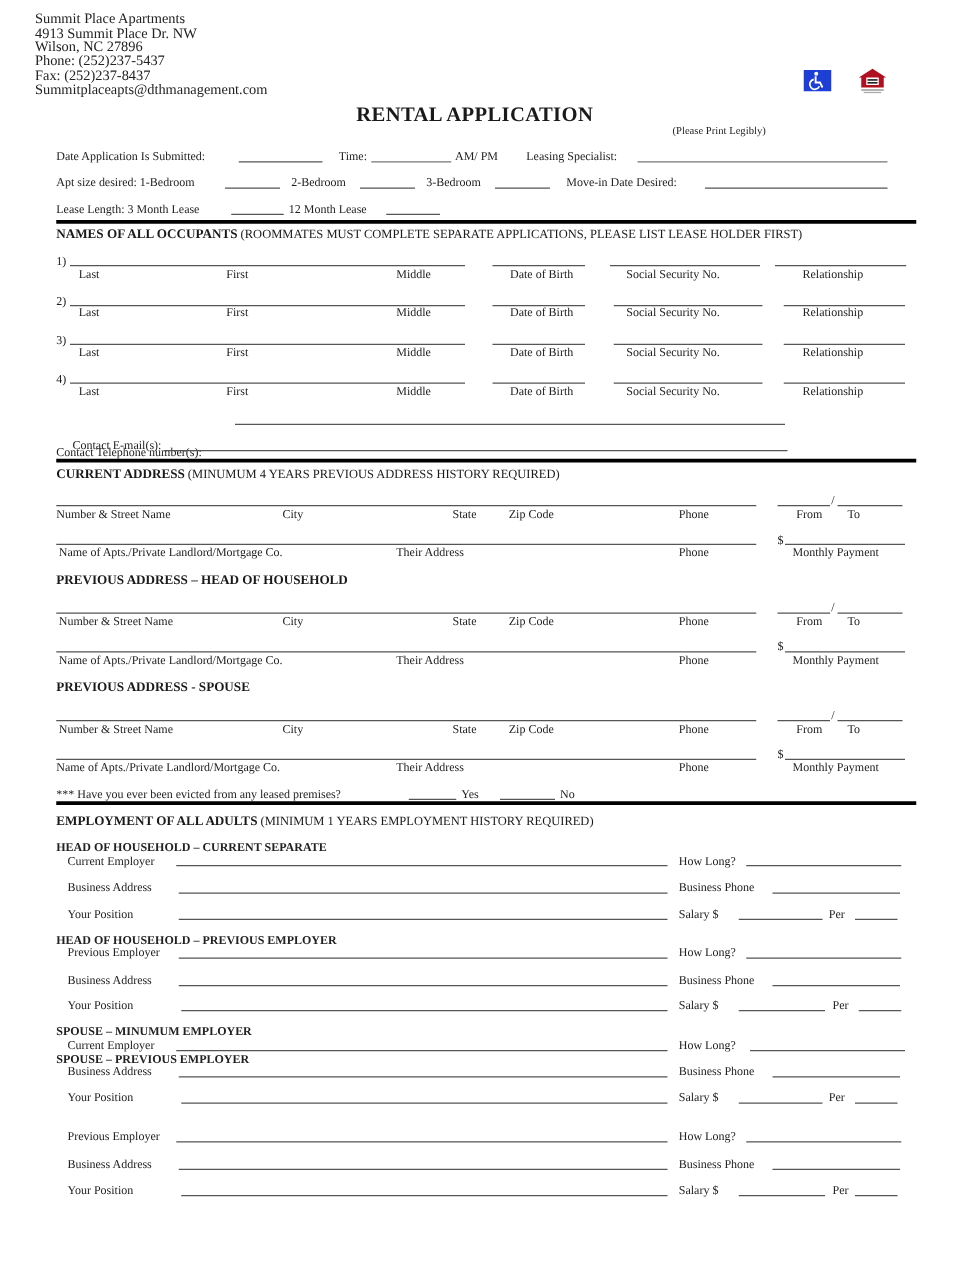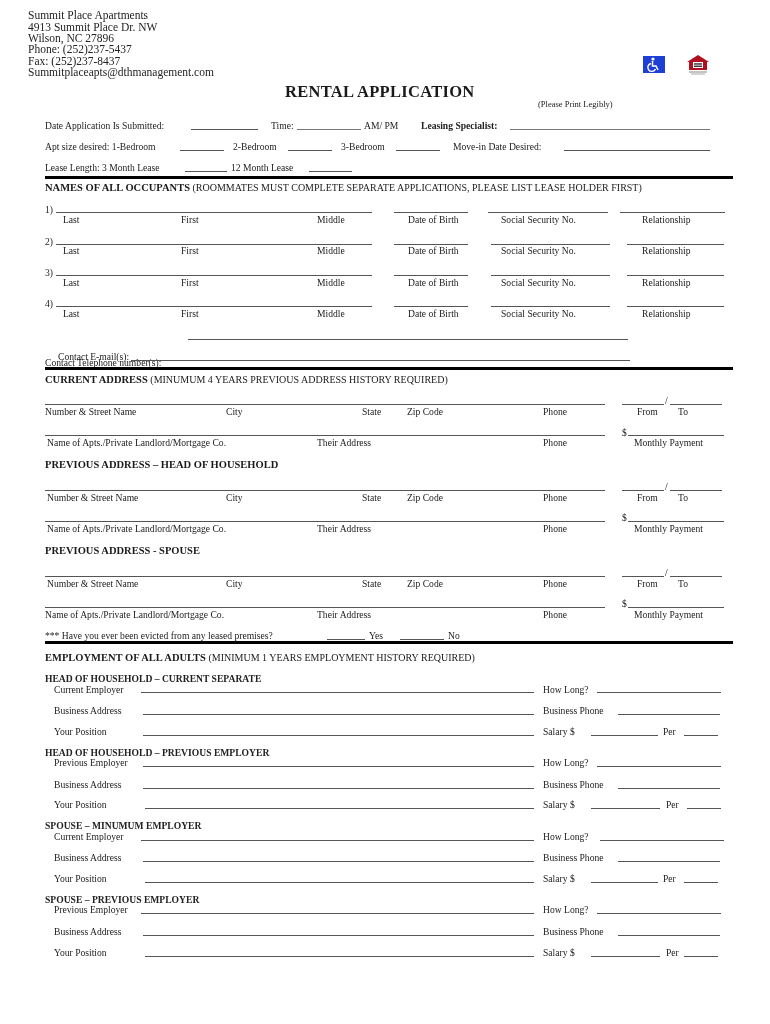--- a/index.html
+++ b/index.html
@@ -47,21 +47,21 @@
 </div>
 
 <div class="abs title" style="left:285px;top:82px;">RENTAL APPLICATION</div>
 <div class="abs t" style="left:538px;top:99px;font-size:8.5px;">(Please Print Legibly)</div>
 
 <div class="abs t" style="left:45px;top:120px;">Date Application Is Submitted:</div>
 <div class="line" style="left:191px;top:129px;width:67px;"></div>
 <div class="abs t" style="left:271px;top:120px;">Time:</div>
 <div class="line dash" style="left:297px;top:129px;width:64px;"></div>
 <div class="abs t" style="left:364px;top:120px;">AM/ PM</div>
-<div class="abs t" style="left:421px;top:120px;font-weight:bold;">Leasing Specialist:</div>
+<div class="abs t" style="left:421px;top:120px;">Leasing Specialist:</div>
 <div class="line dash" style="left:510px;top:129px;width:200px;"></div>
 
 <div class="abs t" style="left:45px;top:141px;">Apt size desired: 1-Bedroom</div>
 <div class="line" style="left:180px;top:150px;width:44px;"></div>
 <div class="abs t" style="left:233px;top:141px;">2-Bedroom</div>
 <div class="line" style="left:288px;top:150px;width:44px;"></div>
 <div class="abs t" style="left:341px;top:141px;">3-Bedroom</div>
 <div class="line" style="left:396px;top:150px;width:44px;"></div>
 <div class="abs t" style="left:453px;top:141px;">Move-in Date Desired:</div>
 <div class="line" style="left:564px;top:150px;width:146px;"></div>
@@ -276,21 +276,21 @@
   <div class="line" style="left:618px;top:861px;width:102px;"></div>
   <div class="abs t" style="left:54px;top:873px;">Your Position</div>
   <div class="line" style="left:145px;top:882px;width:389px;"></div>
   <div class="abs t" style="left:543px;top:873px;">Salary $</div>
   <div class="line" style="left:591px;top:882px;width:67px;"></div>
   <div class="abs t" style="left:663px;top:873px;">Per</div>
   <div class="line" style="left:684px;top:882px;width:34px;"></div>
 </div>
 
 <div>
-  <div class="abs t b" style="left:45px;top:894px;">SPOUSE – PREVIOUS EMPLOYER</div>
+  <div class="abs t b" style="left:45px;top:842px;">SPOUSE – PREVIOUS EMPLOYER</div>
   <div class="abs t" style="left:54px;top:904px;">Previous Employer</div>
   <div class="line" style="left:141px;top:913px;width:393px;"></div>
   <div class="abs t" style="left:543px;top:904px;">How Long?</div>
   <div class="line" style="left:597px;top:913px;width:124px;"></div>
   <div class="abs t" style="left:54px;top:926px;">Business Address</div>
   <div class="line" style="left:143px;top:935px;width:391px;"></div>
   <div class="abs t" style="left:543px;top:926px;">Business Phone</div>
   <div class="line" style="left:618px;top:935px;width:102px;"></div>
   <div class="abs t" style="left:54px;top:947px;">Your Position</div>
   <div class="line" style="left:145px;top:956px;width:389px;"></div>

